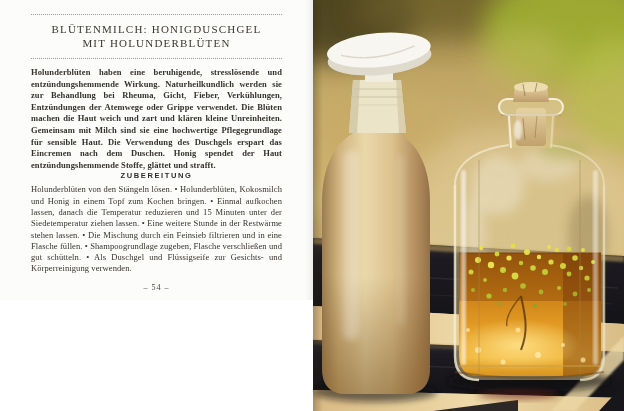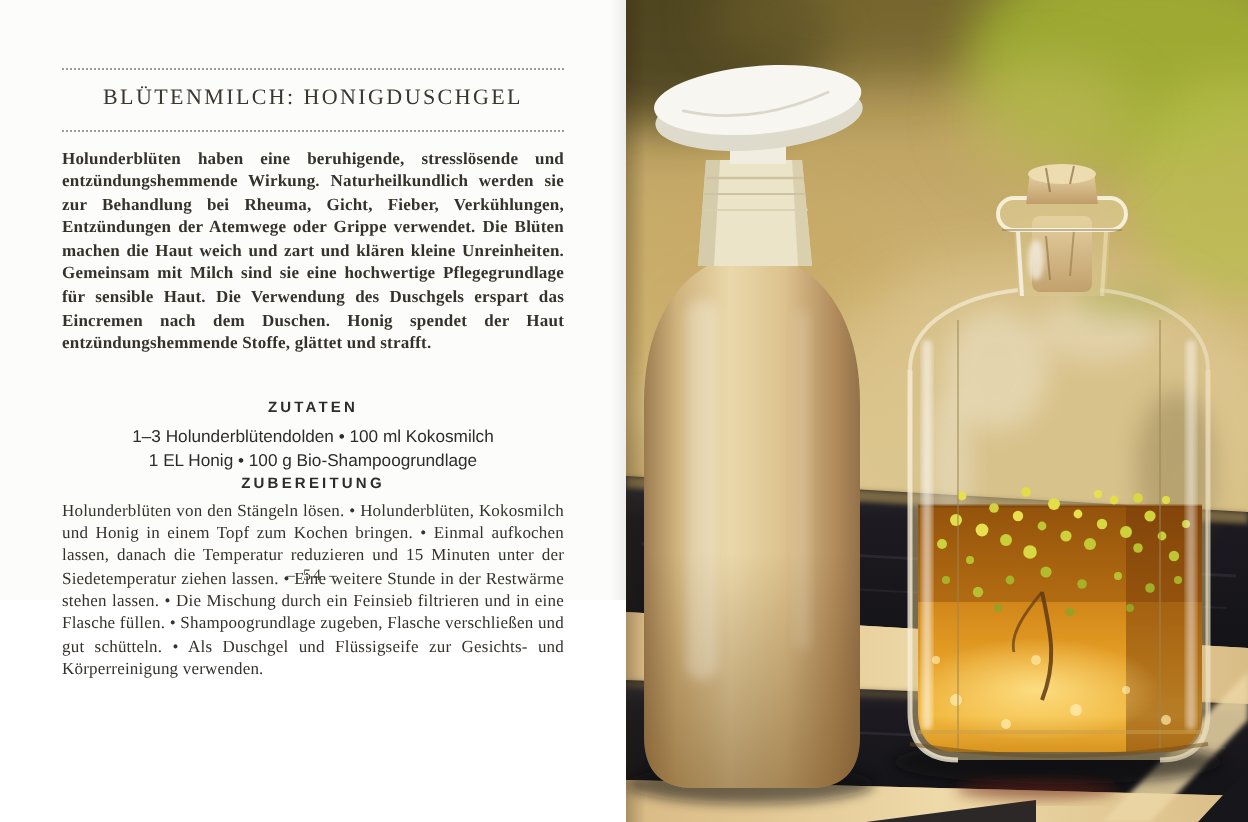--- a/index.html
+++ b/index.html
@@ -3,21 +3,21 @@
 <meta charset="utf-8">
 <style>
   html,body{margin:0;padding:0;}
   body{width:624px;height:411px;overflow:hidden;background:#fff;}
   .spread{display:flex;width:624px;height:411px;}
 
   
   .page-left{
     position:relative;width:313px;height:300px;box-sizing:border-box;
     background:#fcfcfa;
-    padding:34px 31px 0 31px;
+    padding:14px 31px 0 31px;
     font-family:"Liberation Serif", serif;color:#35322c;
   }
   .page-left::after{ 
     content:"";position:absolute;top:0;right:0;width:8px;height:100%;
     background:linear-gradient(to left, rgba(0,0,0,.06), rgba(0,0,0,0));
     pointer-events:none;
   }
   .rule{border-top:1px dotted #9b9b97;height:0;}
   .title{
     margin:8px 0 8px 0;text-align:center;font-weight:normal;
@@ -56,29 +56,25 @@
     pointer-events:none;
   }
 </style>
 </head>
 <body>
 
 <div class="spread">
 
   <div class="page-left">
     <div class="rule"></div>
-    <h1 class="title"><span>BLÜTENMILCH: HONIGDUSCHGEL</span><br></h1>
+    <h1 class="title"><span>BLÜTENMILCH: HONIGDUSCHGEL</span><br><span>MIT HOLUNDERBLÜTEN</span></h1>
     <div class="rule"></div>
 
     <p class="intro">Holunderblüten haben eine beruhigende, stresslösende und entzündungshemmende Wirkung. Naturheilkundlich werden sie zur Behandlung bei Rheuma, Gicht, Fieber, Verkühlungen, Entzündungen der Atemwege oder Grippe verwendet. Die Blüten machen die Haut weich und zart und klären kleine Unreinheiten. Gemeinsam mit Milch sind sie eine hochwertige Pflegegrundlage für sensible Haut. Die Verwendung des Duschgels erspart das Eincremen nach dem Duschen. Honig spendet der Haut entzündungshemmende Stoffe, glättet und strafft.</p>
 
-    <div class="section sec-zutaten">
-      <h2 class="sec-head">ZUTATEN</h2>
-      <p class="ingredients"><span>1–3 Holunderblütendolden  •  100 ml Kokosmilch</span><br><span>1 EL Honig  •  100 g Bio-Shampoogrundlage</span></p>
-    </div>
 
     <div class="section sec-zuber">
       <h2 class="sec-head">ZUBEREITUNG</h2>
       <p class="prep">Holunderblüten von den Stängeln lösen. • Holunderblüten, Kokosmilch und Honig in einem Topf zum Kochen bringen. • Einmal aufkochen lassen, danach die Temperatur reduzieren und 15 Minuten unter der Siedetemperatur ziehen lassen. • Eine weitere Stunde in der Restwärme stehen lassen. • Die Mischung durch ein Feinsieb filtrieren und in eine Flasche füllen. • Shampoogrundlage zugeben, Flasche verschließen und gut schütteln. • Als Duschgel und Flüssigseife zur Gesichts- und Körperreinigung verwenden.</p>
     </div>
 
     <div class="pagenum">– 54 –</div>
   </div>
 
   <div class="page-right">

